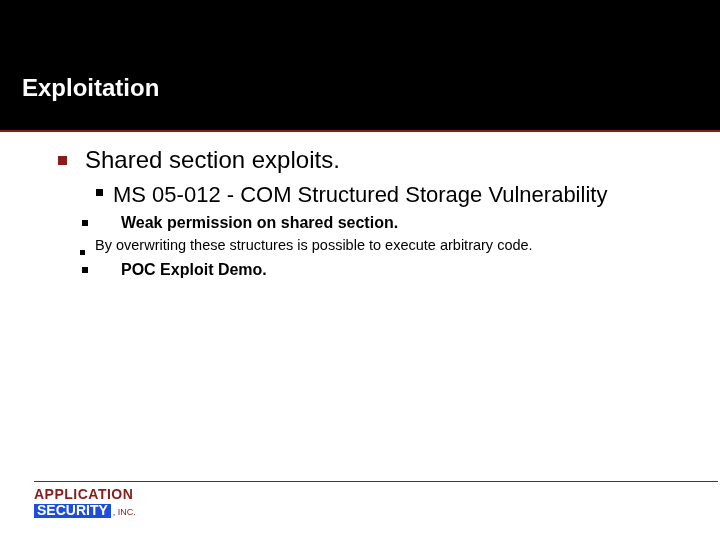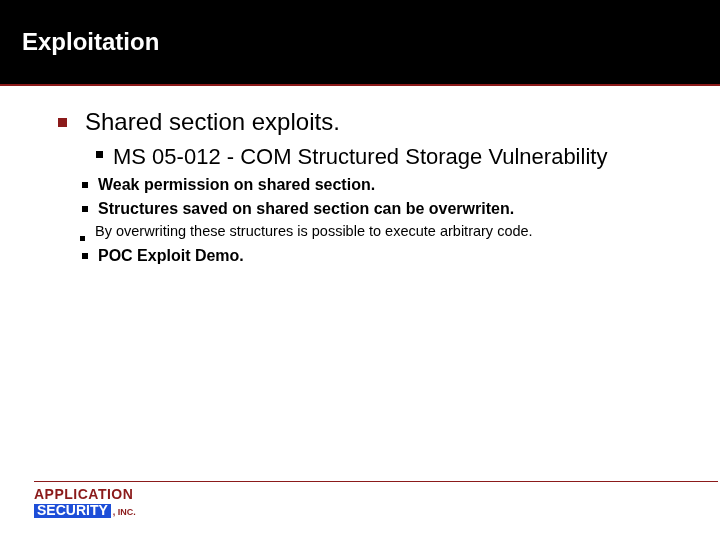--- a/index.html
+++ b/index.html
@@ -1,58 +1,58 @@
 <!DOCTYPE html>
 <html><head>
 <meta charset="utf-8">
 <style>
   * { margin: 0; padding: 0; box-sizing: border-box; }
   html, body { width: 720px; height: 540px; background: #fff; font-family: Arial, Helvetica, sans-serif; color: #000; }
   .header {
     background: #000;
-    height: 86px;
+    height: 132px;
     position: relative;
     padding-left: 22px;
     border-bottom: 2px solid #8b1a1a;
   }
   .title {
     position: absolute;
     bottom: 28px;
     font-size: 24px;
     font-weight: bold;
     color: #fff;
   }
   .body {
-    padding: 22px 40px 0 58px;
+    padding: 14px 40px 0 58px;
   }
   ul { list-style: none; }
   .bullet-row { display: flex; align-items: flex-start; }
   .sq { flex: 0 0 auto; margin-right: 10px; }
   .lvl1 .sq { width: 9px; height: 9px; background: #8b1a1a; margin-top: 10px; margin-right: 18px; }
   .lvl1 .txt { font-size: 24px; }
   .lvl2 { margin-left: 38px; margin-top: 8px; }
   .lvl2 .sq { width: 7px; height: 7px; background: #000; margin-top: 7px; }
   .lvl2 .txt { font-size: 22px; }
-  .lvl3 { margin-left: 24px; margin-top: 6px; }
+  .lvl3 { margin-left: 24px; margin-top: 6px; gap: 23px; }
   .lvl3 .sq { width: 6px; height: 6px; background: #000; margin-top: 6px; }
   .lvl3 .txt { font-size: 16px; font-weight: bold; }
   .lvl4 { margin-left: 22px; margin-top: 4px; align-items: flex-end; }
   .lvl4 .sq { width: 5px; height: 5px; background: #000; margin-top: 6px; }
   .lvl4 .txt { font-size: 14.5px; line-height: 1.3; max-width: 460px; }
   .footer {
     position: absolute;
     left: 34px;
     bottom: 22px;
     width: 684px;
   }
   .footer-line { height: 1px; background: #8b1a1a; margin-bottom: 6px; }
   .logo { line-height: 0.95; }
   .logo-app { font-size: 14px; font-weight: 900; letter-spacing: 0.5px; color: #8b1a1a; }
   .logo-sec { font-size: 14px; font-weight: 900; background: #1d4ed8; color: #fff; padding: 0 3px 1px 3px; display: inline-block; }
-  .logo-inc { font-size: 9px; color: #8b1a1a; font-weight: bold; margin-left: 2px; }
+  .logo-inc { font-size: 9px; color: #8b1a1a; font-weight: normal; margin-left: 2px; }
 </style>
 </head>
 <body>
 
 <div class="header">
   <div class="title">Exploitation</div>
 </div>
 
 <div class="body">
   <ul>
@@ -64,24 +64,20 @@
       <ul>
         <li class="bullet-row lvl2">
           <span class="sq"></span>
           <span class="txt">MS 05-012 - COM Structured Storage Vulnerability</span>
         </li>
         <li>
           <ul>
             <li class="bullet-row lvl3">
               <span class="sq"></span>
               <span class="txt">Weak permission on shared section.</span>
-            </li>
-            <li class="bullet-row lvl3">
-              <span class="sq"></span>
-              <span class="txt">Structures saved on shared section can be overwriten.</span>
             </li>
             <li>
               <ul>
                 <li class="bullet-row lvl4">
                   <span class="sq"></span>
                   <span class="txt">By overwriting these structures is possible to execute arbitrary code.</span>
                 </li>
               </ul>
             </li>
             <li class="bullet-row lvl3">

